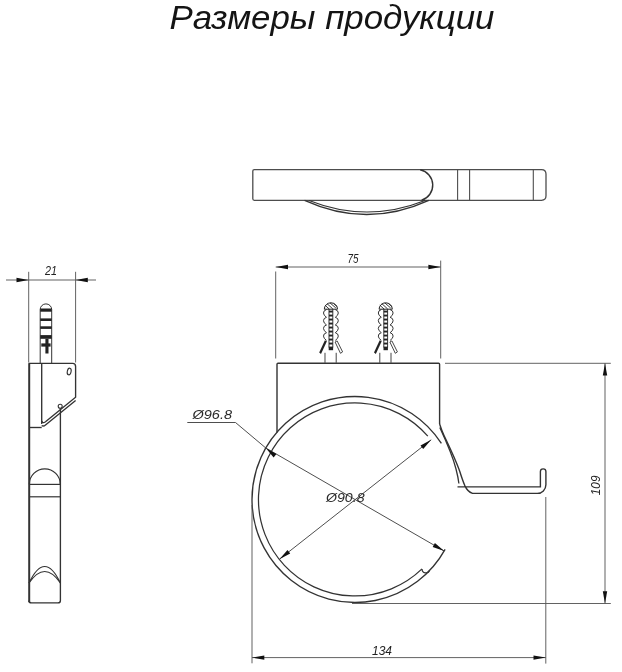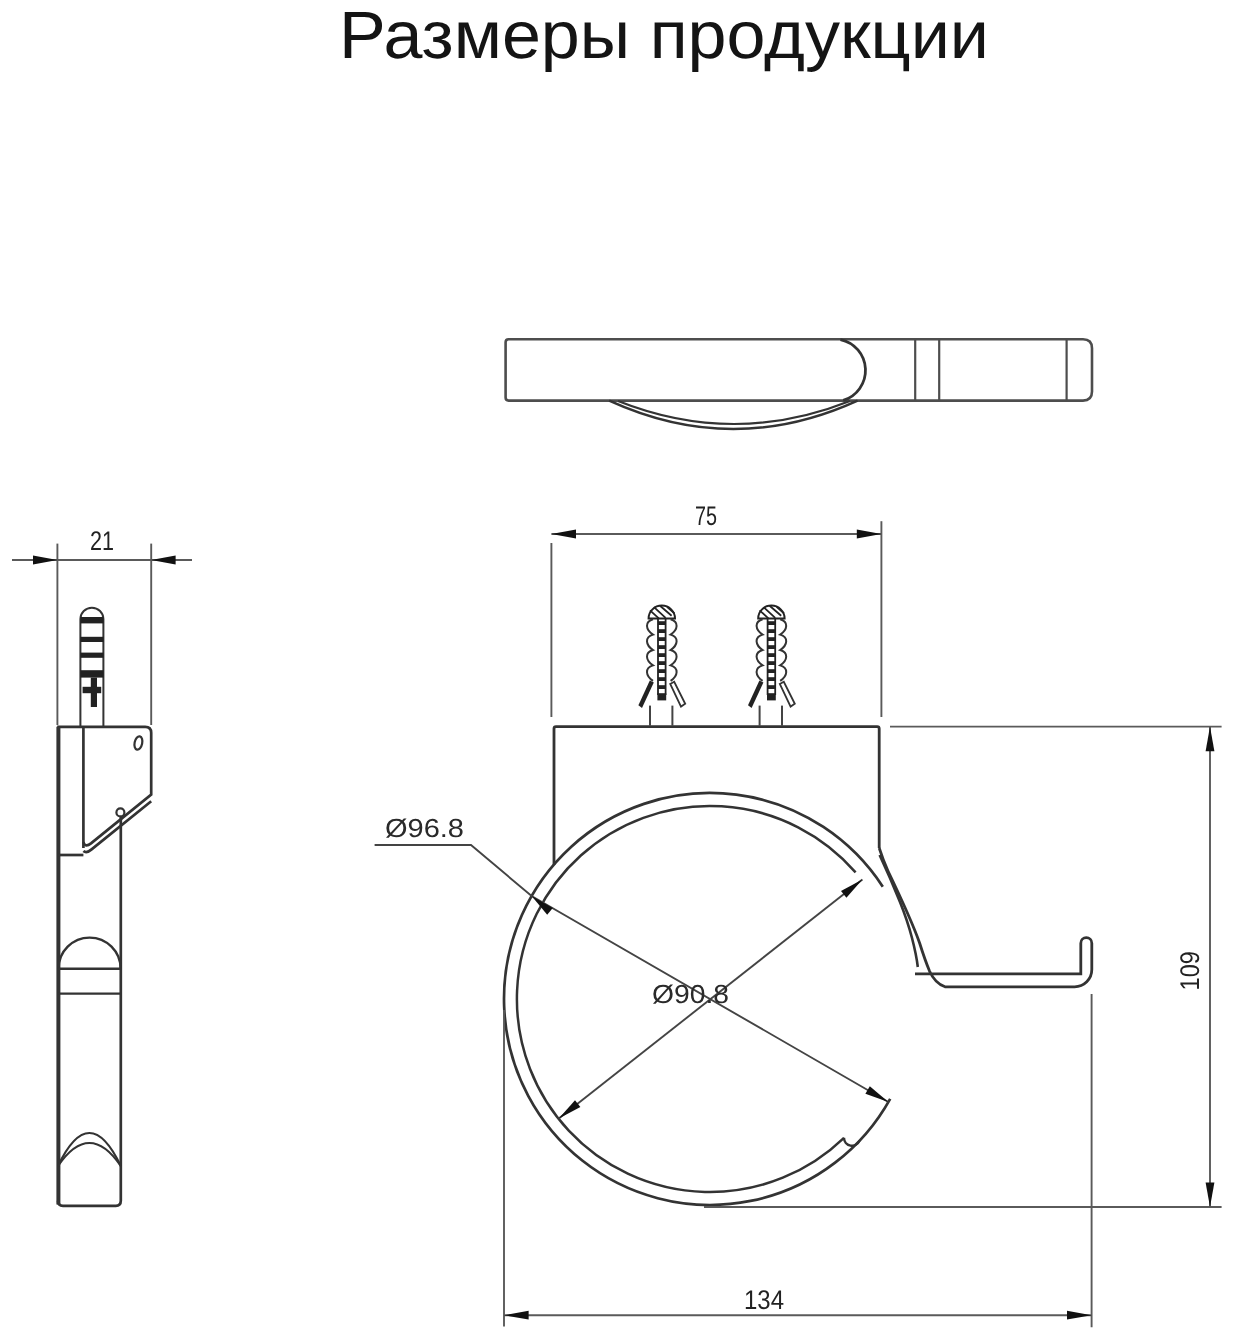--- a/index.html
+++ b/index.html
@@ -1,16 +1,16 @@
 <!DOCTYPE html>
 <html><head>
 <meta charset="utf-8">
 <style>
   html,body{margin:0;padding:0;background:#ffffff;}
-  #page{position:relative;width:622px;height:672px;background:#ffffff;overflow:hidden;}
+  #page{position:relative;width:622px;height:672px;background:#ffffff;overflow:hidden;font-style:italic;}
   svg{position:absolute;top:0;left:0;}
   text{font-family:"Liberation Sans",sans-serif;}
 </style>
 </head>
 <body>
 
 <div id="page">
 <svg width="622" height="672" viewBox="0 0 622 672" fill="none">
   <defs>
     <g id="fdowel">

